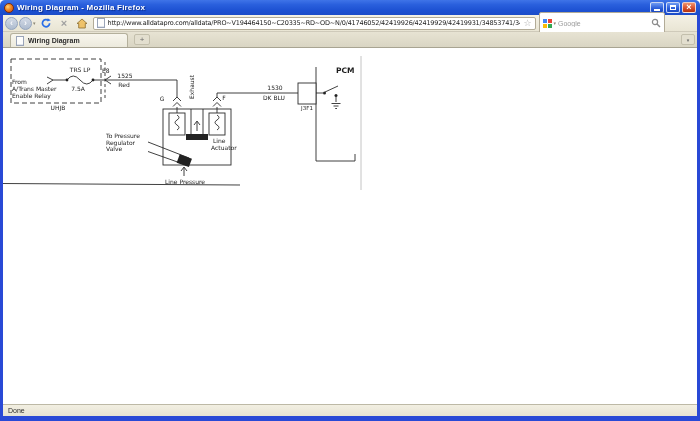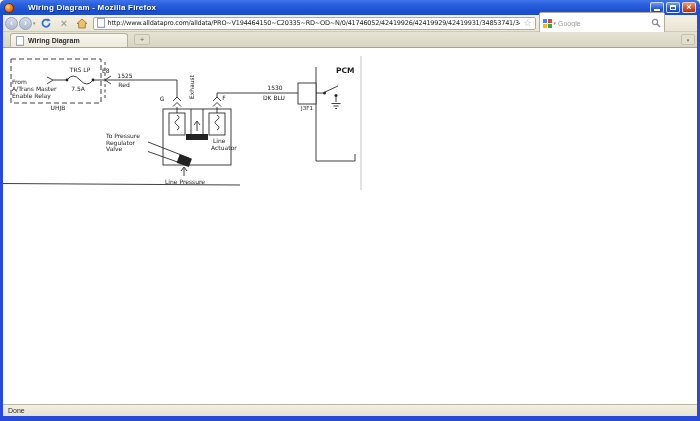--- a/index.html
+++ b/index.html
@@ -3,21 +3,21 @@
 <meta charset="utf-8">
 <style>
   * { margin:0; padding:0; box-sizing:border-box; }
   html,body { width:700px; height:421px; overflow:hidden; background:#fff;
               font-family:"Liberation Sans", sans-serif; }
   .window { position:absolute; inset:0; }
 
   
   .titlebar { position:absolute; left:0; top:0; width:700px; height:15px;
     background:linear-gradient(180deg,#3f74e8 0%,#2a60dd 30%,#1d51d2 70%,#1b4cc8 100%);
-    border-radius:5px 5px 0 0; display:flex; align-items:center;gap:11px; }
+    border-radius:5px 5px 0 0; display:flex; align-items:center; }
   .ff-icon { width:10px; height:10px; margin:0 3px 0 4px; border-radius:50%;
     background:radial-gradient(circle at 35% 35%, #ffd27a 0%, #f2861d 45%, #c8441a 100%);
     border:0.5px solid #7a2c10; }
   .title-text { color:#fff; font-size:8px; font-weight:bold; letter-spacing:.2px;
     text-shadow:1px 1px 1px #0a2c8a; }
   .winbtns { position:absolute; right:4px; top:2px; display:flex; gap:2px; }
   .wbtn { width:14px; height:11px; border-radius:2px; border:1px solid rgba(255,255,255,.75);
     display:flex; align-items:center; justify-content:center;
     background:linear-gradient(180deg,#6f9af2,#2a5cd8 60%,#1c49c0); }
   .wbtn.close { background:linear-gradient(180deg,#f0946e,#d8502e 55%,#b03210); }

